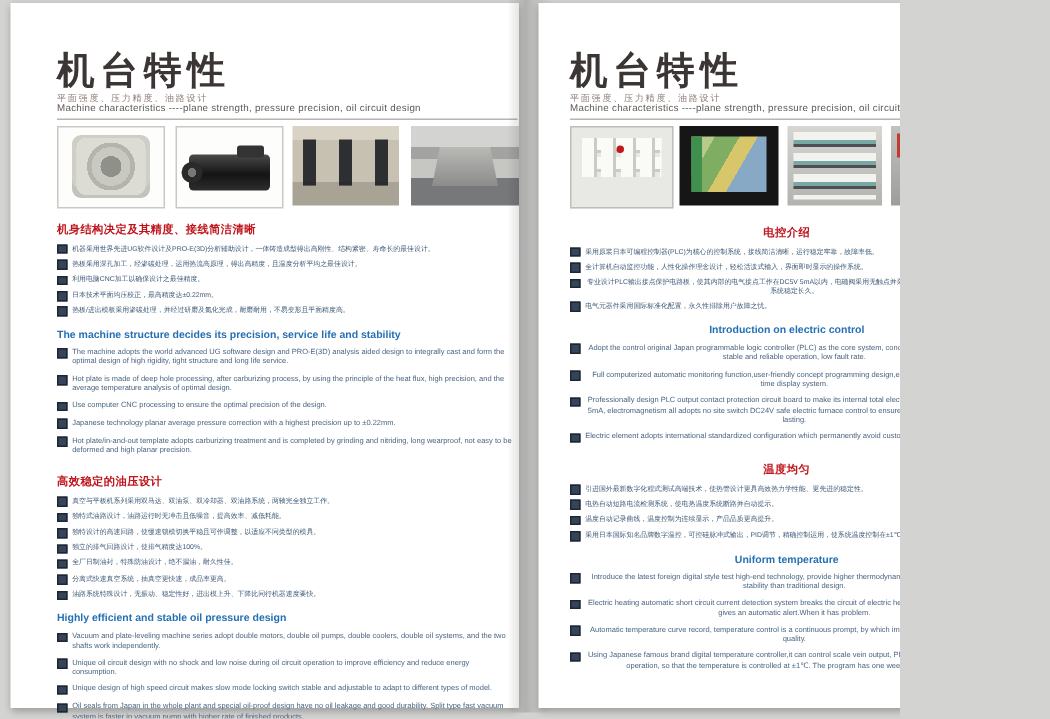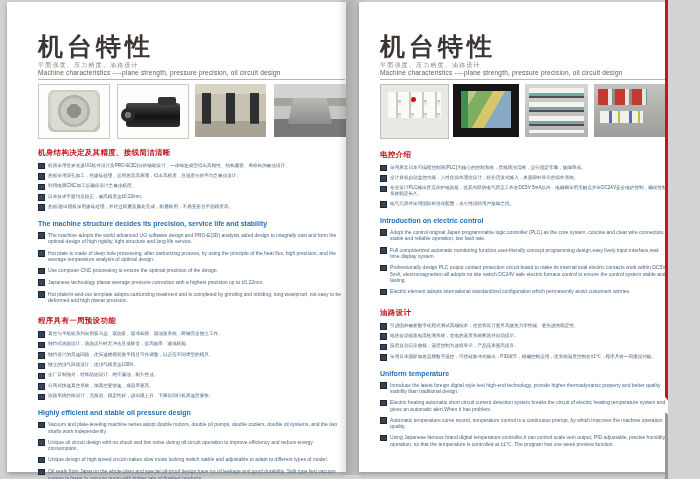--- a/index.html
+++ b/index.html
@@ -1,16 +1,16 @@
 <!DOCTYPE html>
 <html><head>
 <meta charset="utf-8">
 <style>
   html,body{margin:0;padding:0;background:#d3d3d2;}
-  #canvas{position:relative;width:668px;height:479px;overflow:hidden;
+  #canvas{position:relative;width:600px;height:479px;overflow:hidden;
           font-family:"Liberation Sans","DejaVu Sans",sans-serif;background:#d3d3d2;}
   .page{position:absolute;top:2px;height:470px;background:#fff;box-shadow:0 2px 5px rgba(0,0,0,.28);}
   #left-page{left:7px;width:339px;}
   #right-page{left:359px;width:331px;}
   .spine{position:absolute;left:338px;top:0;width:30px;height:475px;
          background:linear-gradient(90deg,rgba(0,0,0,0) 0%,rgba(0,0,0,.16) 42%,rgba(0,0,0,.10) 58%,rgba(0,0,0,0) 100%);pointer-events:none;}
   
   .pg-title{position:absolute;top:28px;font-size:25px;font-weight:bold;color:#3b3634;letter-spacing:4px;margin:0;}
   .pg-sub-cn{position:absolute;top:59px;font-size:6px;color:#8f7d78;letter-spacing:1.2px;}
   .pg-sub-en{position:absolute;top:67px;font-size:6.5px;color:#5d5957;letter-spacing:.2px;}
@@ -47,21 +47,21 @@
   .cabinet:before{content:"";position:absolute;inset:4px;
          background:repeating-linear-gradient(180deg,#f2f2ee 0 5px,#79a8a4 5px 8px,#4d4f52 8px 10px,transparent 10px 14px);}
   .breakers{background:linear-gradient(180deg,#c2c2be,#9d9d99);}
   .breakers:before{content:"";position:absolute;left:4px;top:5px;right:20px;height:16px;
          background:repeating-linear-gradient(90deg,#c23a34 0 10px,#e5e5e1 10px 14px,#8c8c88 14px 17px);}
   .breakers:after{content:"";position:absolute;left:6px;top:27px;right:24px;height:12px;
          background:repeating-linear-gradient(90deg,#f0f0ec 0 9px,#5a6ea0 9px 12px,#f0f0ec 12px 18px,#b8c23a 18px 20px);}
   
   .content{position:absolute;}
   #left-page .content{left:31px;top:146px;width:304px;}
-  #right-page .content{left:21px;top:148px;width:289px;}
+  #right-page .content{left:21px;top:148px;width:289px;text-align:center;}
   .h-cn{color:#c0151d;font-size:7.5px;font-weight:bold;margin:0 0 4.5px;letter-spacing:.3px;}
   .h-en{color:#2570b4;font-size:7px;font-weight:bold;margin:9px 0 5px;}
   .h-gap{margin-top:13px;}
   ul{list-style:none;margin:0;padding:0;}
   li{display:flex;gap:3.5px;margin-bottom:3.4px;}
   .sq{width:4.6px;height:4.6px;background:#36445a;border:.5px solid #1d2633;flex:0 0 auto;margin-top:.4px;}
   .cn-list li{font-size:4.6px;line-height:1.35;color:#3e5a76;}
   .en-list li{font-size:5px;line-height:1.28;color:#4a6580;margin-bottom:4.8px;}
   
   #red-tab{position:absolute;left:665px;top:0;width:21px;height:424px;background:#c5161d;
@@ -136,21 +136,21 @@
         <li>
             <span class="sq"></span>
             <span>Japanese technology planar average pressure correction with a highest precision up to ±0.22mm.</span>
           </li>
         <li>
             <span class="sq"></span>
             <span>Hot plate/in-and-out template adopts carburizing treatment and is completed by grinding and nitriding, long wearproof, not easy to be deformed and high planar precision.</span>
           </li>
       </ul>
 
-      <div class="h-cn h-gap">程序具有一周预设功能</div>
+      <div class="h-cn h-gap">高效稳定的油压设计</div>
       <ul class="cn-list">
         <li>
             <span class="sq"></span>
             <span>真空与平板机系列采用双马达、双油泵、双冷却器、双油路系统，两轴完全独立工作。</span>
           </li>
         <li>
             <span class="sq"></span>
             <span>独特式油路设计，油路运行时无冲击且低噪音，提高效率、减低耗能。</span>
           </li>
         <li>
@@ -245,21 +245,21 @@
         <li>
             <span class="sq"></span>
             <span>Professionally design PLC output contact protection circuit board to make its internal total electric contacts work within DC5V 5mA, electromagnetism all adopts no site switch DC24V safe electric furnace control to ensure the control system stable and lasting.</span>
           </li>
         <li>
             <span class="sq"></span>
             <span>Electric element adopts international standardized configuration which permanently avoid customers worries.</span>
           </li>
       </ul>
 
-      <div class="h-cn h-gap">油路设计</div>
+      <div class="h-cn h-gap">温度均匀</div>
       <ul class="cn-list">
         <li>
             <span class="sq"></span>
             <span>引进国外最新数字化程式测试高端技术，使热管设计更具高效热力学性能、更先进的稳定性。</span>
           </li>
         <li>
             <span class="sq"></span>
             <span>电热自动短路电流检测系统，使电热温度系统断路并自动提示。</span>
           </li>
         <li>

